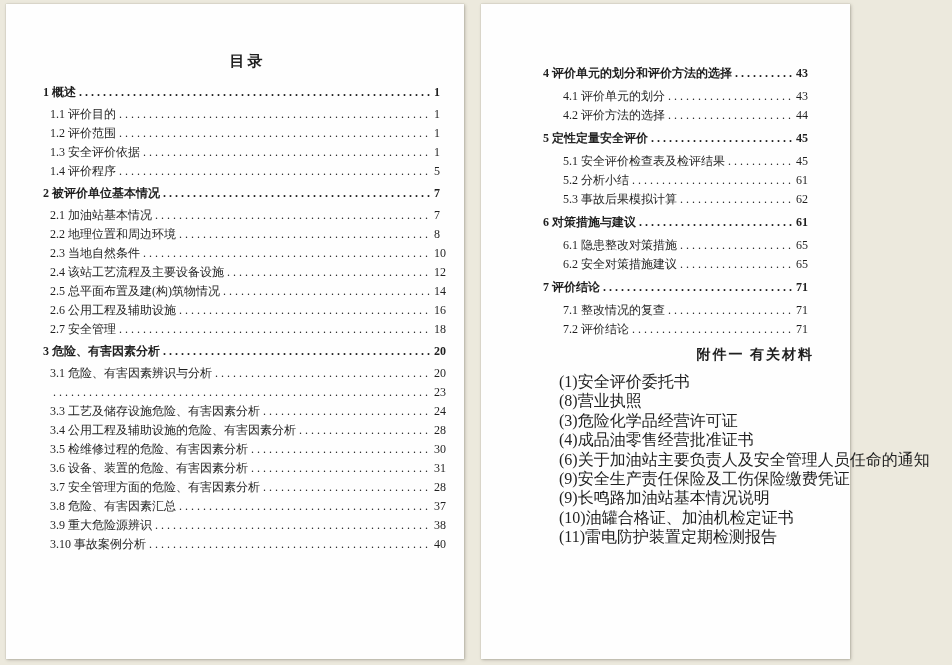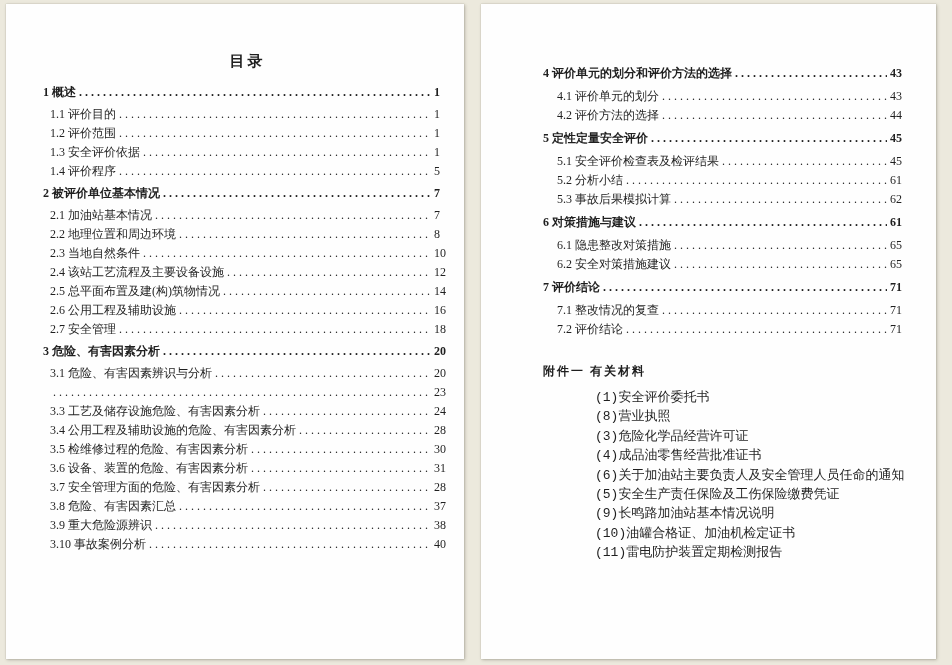--- a/index.html
+++ b/index.html
@@ -9,46 +9,46 @@
     font-family:"Liberation Serif","DejaVu Serif",serif;
     color:#1f1f1f;
   }
   .spread{position:relative;width:952px;height:665px;}
   .page{
     position:absolute;top:4px;height:655px;background:#fefefe;
     box-shadow:0 0 1px rgba(0,0,0,.25),1px 1px 3px rgba(120,115,100,.45);
     box-sizing:border-box;
   }
   .page.left{left:6px;width:458px;padding:48px 12px 0 37px;}
-  .page.right{left:481px;width:455px;padding:56px 28px 0 62px;}
+  .page.right{left:481px;width:369px;padding:56px 36px 0 62px;}
   .toc-title{
     text-align:center;font-size:15px;font-weight:bold;
     letter-spacing:3px;line-height:18px;margin-bottom:13px;
   }
   .toc-row{
     display:flex;align-items:baseline;
     font-size:12px;line-height:19px;white-space:nowrap;
   }
   .toc-row.lvl1{font-weight:bold;margin-top:3px;margin-bottom:3px;}
   .page.right .toc-row.lvl1{margin-top:4px;margin-bottom:4px;}
   .toc-row.lvl2{margin-left:7px;}
-  .page.right .toc-row.lvl2{margin-left:14px;}
+  .page.right .toc-row.lvl2{margin-left:20px;}
   .toc-row .lbl{flex:0 0 auto;}
   .toc-row .dots{
     flex:1 1 auto;overflow:hidden;margin:0 3px 0 3px;
     letter-spacing:3px;font-weight:normal;color:#2a2a2a;
   }
   .toc-row.lvl1 .dots{font-weight:bold;color:#1f1f1f;}
   .toc-row .pg{flex:0 0 auto;min-width:18px;text-align:left;}
   .appendix-title{
-    text-align:left;font-size:12px;font-weight:bold;
-    letter-spacing:2px;line-height:20px;margin-top:22px;margin-bottom:7px;
+    text-align:right;font-size:14px;font-weight:bold;
+    letter-spacing:2px;line-height:20px;margin-top:6px;margin-bottom:7px;
   }
   .appendix-row{
-    font-size:13px;line-height:19.4px;margin-left:52px;white-space:nowrap;font-family:Liberation Mono, monospace;
+    font-size:16px;line-height:19.4px;margin-left:16px;white-space:nowrap;
   }
 </style>
 </head>
 <body>
 
 <div class="spread">
 
   <div class="page left">
     <div class="toc-title">目录</div>
     <div>
@@ -242,20 +242,20 @@
           <span class="pg">71</span>
         </div>
       </div>
     <div class="appendix-title">附件一 有关材料</div>
     <div>
         <div class="appendix-row">(1)安全评价委托书</div>
         <div class="appendix-row">(8)营业执照</div>
         <div class="appendix-row">(3)危险化学品经营许可证</div>
         <div class="appendix-row">(4)成品油零售经营批准证书</div>
         <div class="appendix-row">(6)关于加油站主要负责人及安全管理人员任命的通知</div>
-        <div class="appendix-row">(5)安全生产责任保险及工伤保险缴费凭证</div>
+        <div class="appendix-row">(9)安全生产责任保险及工伤保险缴费凭证</div>
         <div class="appendix-row">(9)长鸣路加油站基本情况说明</div>
         <div class="appendix-row">(10)油罐合格证、加油机检定证书</div>
         <div class="appendix-row">(11)雷电防护装置定期检测报告</div>
       </div>
   </div>
 
 </div>
 
 </body></html>

